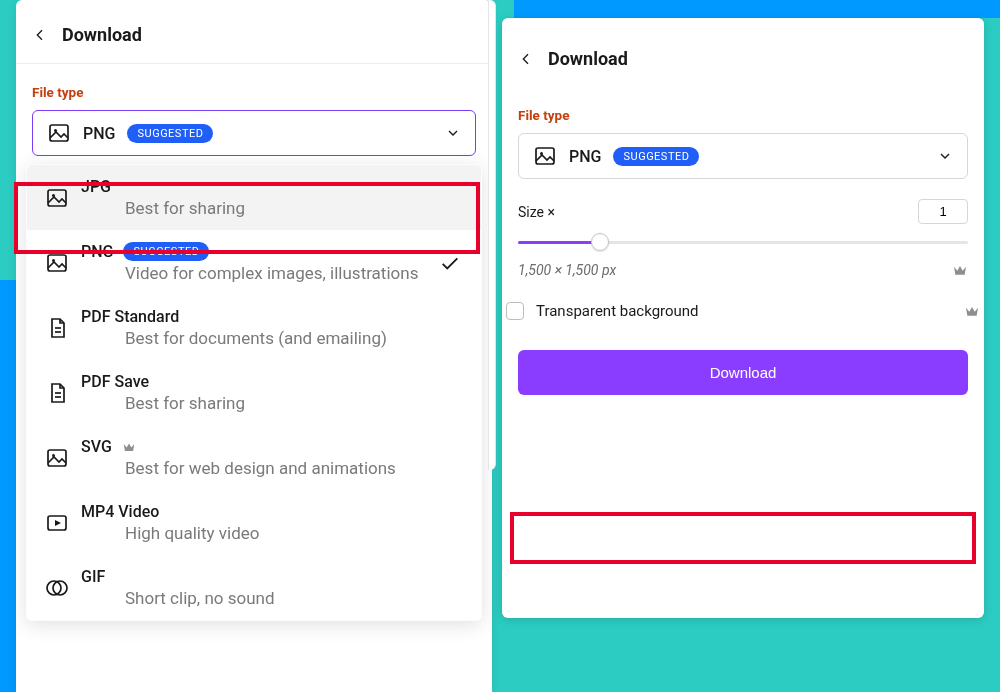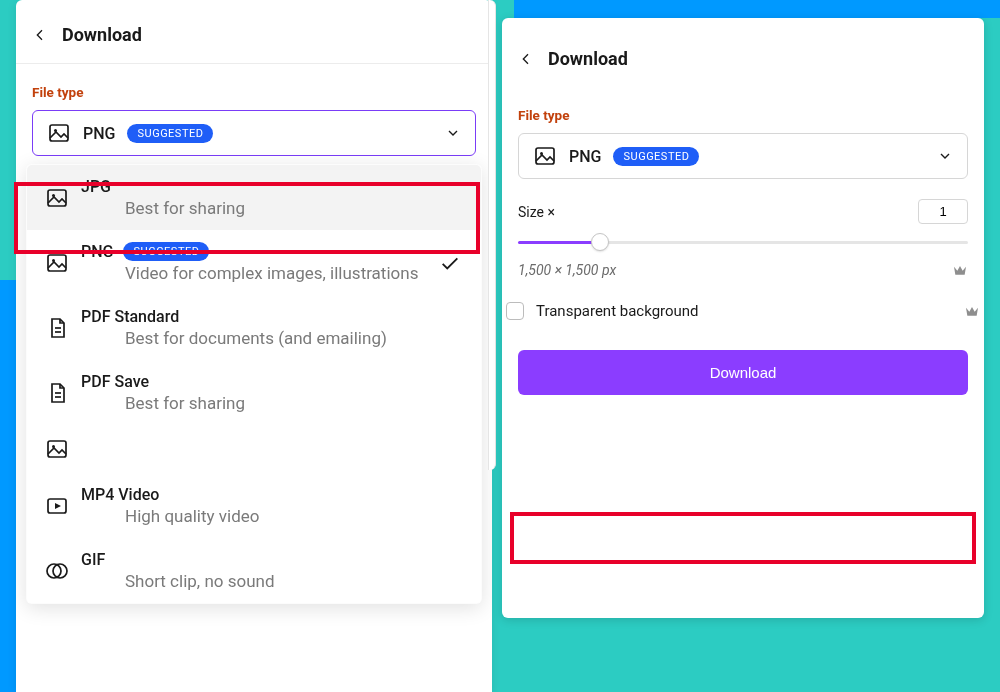--- a/index.html
+++ b/index.html
@@ -377,20 +377,29 @@
             </div>
             <div class="dd-sub">Best for sharing</div>
           </div>
         </div>
         <div class="dropdown-item">
           <svg class="ft-icon" viewBox="0 0 24 24" fill="none" stroke="#1a1a1a" stroke-width="1.7">
             <rect x="3" y="4" width="18" height="16" rx="2"></rect>
             <circle cx="8.5" cy="9.5" r="1.5" fill="#1a1a1a" stroke="none"></circle>
             <path d="M3 17 L9 11 L14 16 L17 13 L21 17"></path>
           </svg>
+          <div class="dd-text">
+            <div class="dd-title">
+              <span>SVG</span>
+              <svg class="crown" viewBox="0 0 24 24">
+                <path d="M3 7 L8 13 L12 6 L16 13 L21 7 L19 19 L5 19 Z"></path>
+              </svg>
+            </div>
+            <div class="dd-sub">Best for web design and animations</div>
+          </div>
         </div>
         <div class="dropdown-item">
           <svg class="ft-icon" viewBox="0 0 24 24" fill="none" stroke="#1a1a1a" stroke-width="1.7">
             <rect x="3" y="5" width="18" height="14" rx="2"></rect>
             <polygon points="10,9 16,12 10,15" fill="#1a1a1a" stroke="none"></polygon>
           </svg>
           <div class="dd-text">
             <div class="dd-title">
               <span>MP4 Video</span>
             </div>

